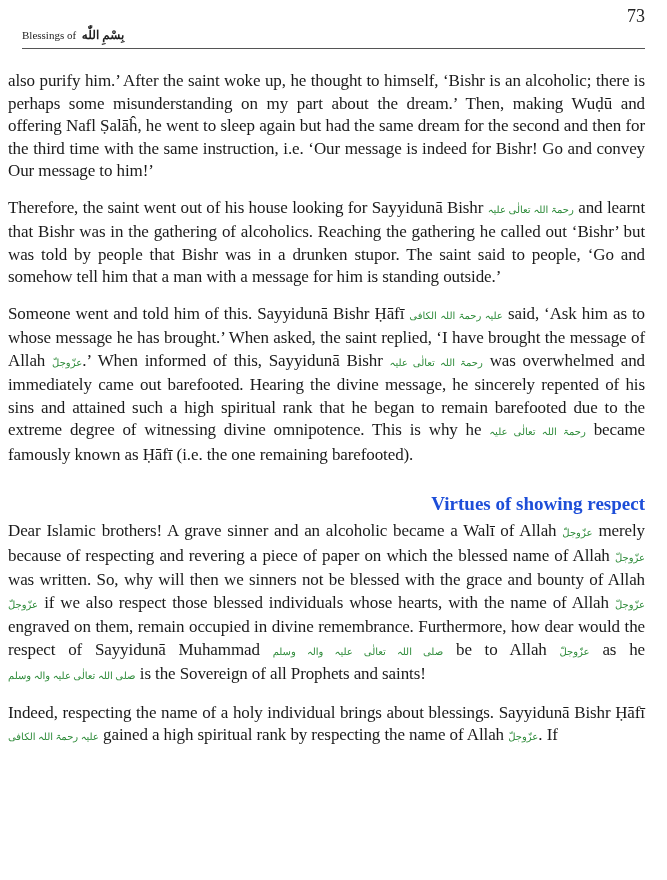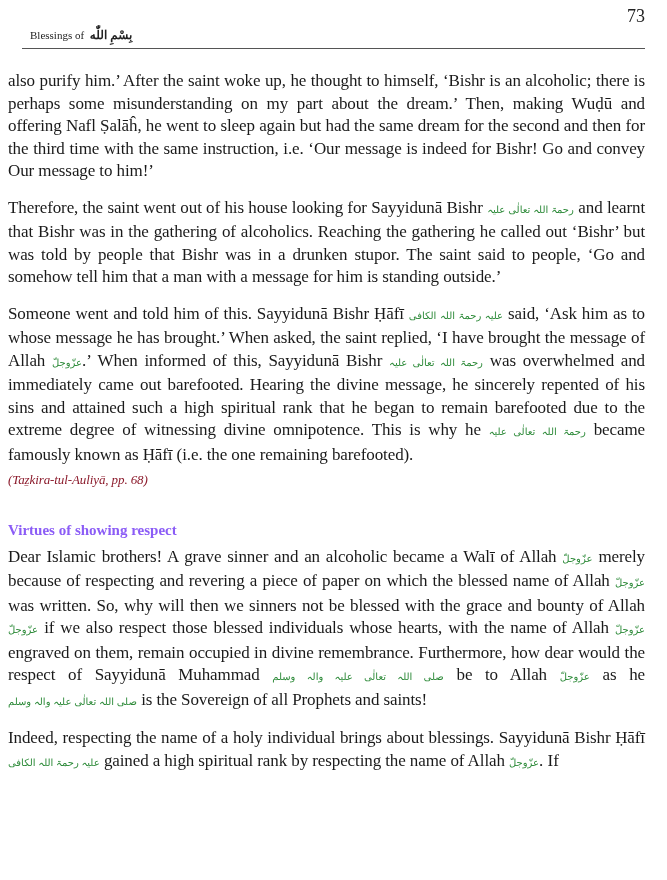--- a/index.html
+++ b/index.html
@@ -6,49 +6,50 @@
     body {
       width: 667px; height: 880px; overflow: hidden; position: relative;
       font-family: "Liberation Serif", "DejaVu Serif", serif;
       color: #1a1a1a;
     }
     .header {
       position: absolute; left: 22px; right: 22px; top: 22px; height: 26px;
       border-bottom: 1px solid #555;
     }
     .header .running-title {
-      position: absolute; left: 8px; bottom: 5px;
+      position: absolute; left: 0; bottom: 5px;
       font-size: 11px; color: #222;
     }
     .header .running-title .ar { font-size: 12px; margin-left: 3px; font-weight: bold; }
     .header .page-num {
       position: absolute; right: 0; bottom: 21px;
       font-size: 18px; color: #222;
     }
     .content {
       position: absolute; left: 8px; right: 22px; top: 70px;
     }
     p.para {
       margin: 0 0 14px 0;
       font-size: 17px; line-height: 22.5px;
       text-align: justify;
       letter-spacing: -0.1px;
     }
     .hon {
-      color: #2e8b3a; font-size: 10px; font-family: Liberation Sans, sans-serif;
+      color: #2e8b3a; font-size: 10px; font-family: Liberation Serif, serif;
       white-space: nowrap;
     }
     .citation {
       color: #8b1a2b; font-style: italic; font-size: 13px;
       display: block; margin-top: 3px;
     }
     h2.heading {
       margin: 26px 0 4px 0;
-      font-size: 15px; font-weight: bold; color: #8b5cf6;
+      font-size: 19px; font-weight: bold; color: #1d4ed8;
       line-height: 24px;
+      text-align: right;
     }
   </style>
 </head>
 <body>
 
 <div class="header">
   <span class="running-title">
     <span>Blessings of</span>
     <span class="ar" dir="rtl">بِسْمِ اللّٰه</span>
   </span>
@@ -59,21 +60,20 @@
   <p class="para">
     <span>also purify him.’ After the saint woke up, he thought to himself, ‘Bishr is an alcoholic; there is perhaps some misunderstanding on my part about the dream.’ Then, making Wuḍū and offering Nafl Ṣalāĥ, he went to sleep again but had the same dream for the second and then for the third time with the same instruction, i.e. ‘Our message is indeed for Bishr! Go and convey Our message to him!’</span>
   </p>
 
   <p class="para">
     <span>Therefore, the saint went out of his house looking for Sayyidunā Bishr </span><span class="hon" dir="rtl">رحمۃ اللہ تعالٰی علیہ</span><span> and learnt that Bishr was in the gathering of alcoholics. Reaching the gathering he called out ‘Bishr’ but was told by people that Bishr was in a drunken stupor. The saint said to people, ‘Go and somehow tell him that a man with a message for him is standing outside.’</span>
   </p>
 
   <p class="para">
     <span>Someone went and told him of this. Sayyidunā Bishr Ḥāfī </span><span class="hon" dir="rtl">علیہ رحمۃ اللہ الکافی</span><span> said, ‘Ask him as to whose message he has brought.’ When asked, the saint replied, ‘I have brought the message of Allah </span><span class="hon" dir="rtl">عزّوجلّ</span><span>.’ When informed of this, Sayyidunā Bishr </span><span class="hon" dir="rtl">رحمۃ اللہ تعالٰی علیہ</span><span> was overwhelmed and immediately came out barefooted. Hearing the divine message, he sincerely repented of his sins and attained such a high spiritual rank that he began to remain barefooted due to the extreme degree of witnessing divine omnipotence. This is why he </span><span class="hon" dir="rtl">رحمۃ اللہ تعالٰی علیہ</span><span> became famously known as Ḥāfī (i.e. the one remaining barefooted).</span>
-    <span class="citation">(Taẕkira-tul-Auliyā, pp. 68)</span>
   </p>
 
 
   <h2 class="heading">Virtues of showing respect</h2>
 
   <p class="para">
     <span>Dear Islamic brothers! A grave sinner and an alcoholic became a Walī of Allah </span><span class="hon" dir="rtl">عزّوجلّ</span><span> merely because of respecting and revering a piece of paper on which the blessed name of Allah </span><span class="hon" dir="rtl">عزّوجلّ</span><span> was written. So, why will then we sinners not be blessed with the grace and bounty of Allah </span><span class="hon" dir="rtl">عزّوجلّ</span><span> if we also respect those blessed individuals whose hearts, with the name of Allah </span><span class="hon" dir="rtl">عزّوجلّ</span><span> engraved on them, remain occupied in divine remembrance. Furthermore, how dear would the respect of Sayyidunā Muhammad </span><span class="hon" dir="rtl">صلی اللہ تعالٰی علیہ والہ وسلم</span><span> be to Allah </span><span class="hon" dir="rtl">عزّوجلّ</span><span> as he </span><span class="hon" dir="rtl">صلی اللہ تعالٰی علیہ والہ وسلم</span><span> is the Sovereign of all Prophets and saints!</span>
   </p>
 
   <p class="para">

